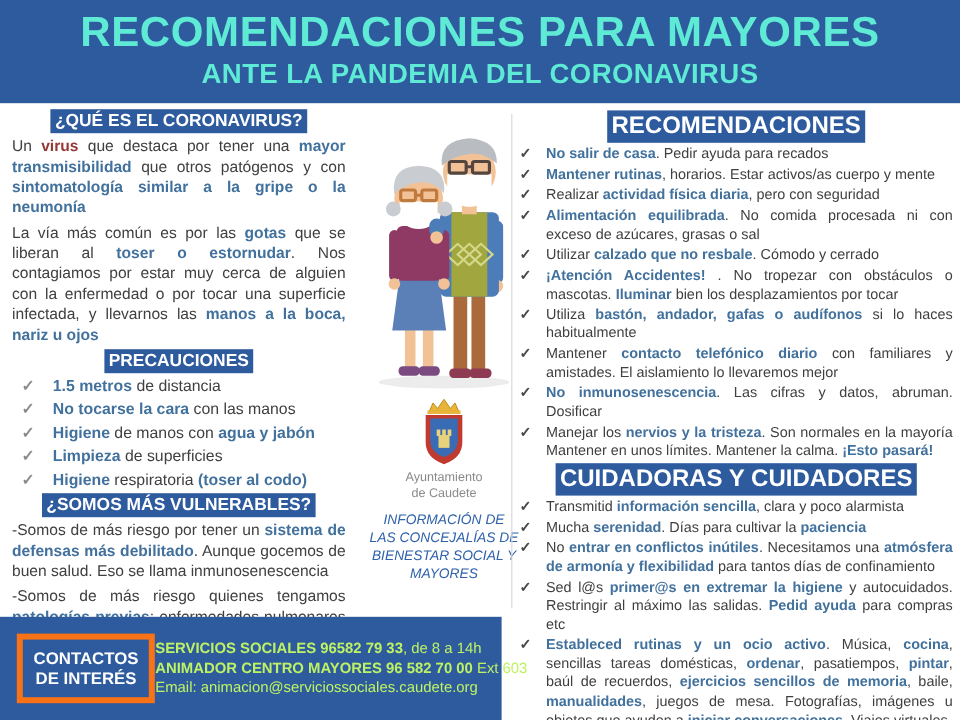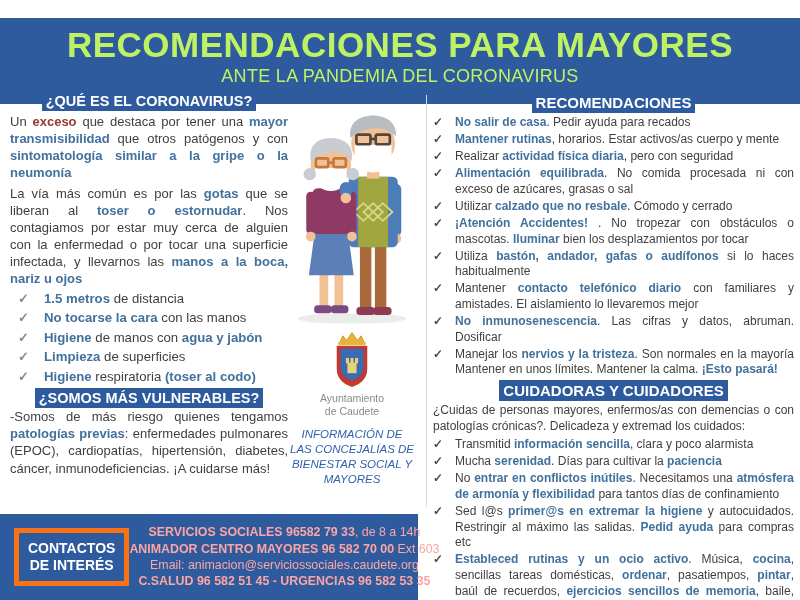--- a/index.html
+++ b/index.html
@@ -7,77 +7,78 @@
     --hl:#41719c;
     --red:#953735;
     --body:#3f3f3f;
   }
   *{margin:0;padding:0;box-sizing:border-box;}
   html,body{width:800px;height:600px;}
   body{font-family:"Liberation Sans",sans-serif;background:#ffffff;position:relative;overflow:hidden;}
   .poster{position:absolute;inset:0;background:#ffffff;}
 
   
-  .banner{position:absolute;left:0;top:18px;width:800px;height:86px;background:var(--blue);color:#bef264;text-align:center;}
+  .banner{position:absolute;left:0;top:0;width:800px;height:86px;background:var(--blue);color:#5eead4;text-align:center;}
   .banner .title{padding-top:7px;font-size:35px;font-weight:700;letter-spacing:.5px;white-space:nowrap;}
-  .banner .subtitle{font-size:18px;font-weight:400;margin-top:1px;white-space:nowrap;letter-spacing:.3px;}
+  .banner .subtitle{font-size:23px;font-weight:700;margin-top:1px;white-space:nowrap;letter-spacing:.3px;}
 
   
   .hl{color:var(--hl);font-weight:700;text-align:center;}
   .red{color:var(--red);font-weight:700;}
   .b{font-weight:700;}
   .sec-banner{display:table;margin:3px auto 0 auto;background:var(--blue);color:#fff;font-weight:700;font-size:14.5px;padding:2px 4px;white-space:nowrap;}
   .par{font-size:13px;line-height:1.32;color:var(--body);text-align:justify;margin:2px 0 3px 0;}
   .check-row{display:flex;align-items:flex-start;}
   .check{flex:0 0 16px;font-weight:700;line-height:inherit;}
   .check-text{flex:1;}
 
   
   .col-left{position:absolute;left:10px;top:88px;width:278px;}
   .left-list{margin:3px 0 2px 8px;}
   .left-list .check-row{margin:3px 0;font-size:13.2px;line-height:1.25;color:var(--body);}
   .left-list .check{color:#8a8a8a;margin-right:10px;}
 
-  .col-mid{position:absolute;left:286px;top:92px;width:132px;text-align:center;}
+  .col-mid{position:absolute;left:304px;top:92px;width:132px;text-align:center;}
   .mid-divider{position:absolute;left:426px;top:95px;width:1px;height:412px;background:#d9d9d9;}
   .council-caption{margin-top:2px;font-size:10.5px;color:#8a8a8a;line-height:1.25;}
   .info-text{margin:9px 4px 0 4px;font-size:11.5px;font-weight:400;font-style:italic;color:#2f62ab;line-height:1.3;}
 
   .col-right{position:absolute;left:433px;top:90px;width:361px;}
   .right-list{margin-top:2px;}
   .right-list .check-row{margin:1.5px 0;font-size:12px;line-height:1.3;color:var(--body);}
   .right-list .check{color:#4a4a4a;margin-right:6px;}
   .right-list .check-text{text-align:justify;}
   .col-right .par{font-size:12px;line-height:1.3;}
-  .col-right .sec-banner{font-size:15px;margin-top:2px;text-align:right;}
+  .col-right .sec-banner{font-size:20px;margin-top:2px;text-align:right;}
 
   
   .contact-bar{position:absolute;left:0;top:514px;width:418px;height:86px;background:var(--blue);display:flex;align-items:center;}
   .contact-box{margin-left:14px;border:5px solid #f97316;padding:7px 9px;color:#fff;font-weight:700;font-size:14px;text-align:center;line-height:1.2;flex:0 0 auto;}
-  .contact-lines{flex:1;text-align:center;color:#fca5a5;}
+  .contact-lines{flex:1;color:#bef264;}
   .contact-line{font-size:12.4px;line-height:16.4px;white-space:nowrap;}
 
   svg{display:block;margin:0 auto;}
 </style>
 </head>
 <body>
 
 <div class="poster">
 
   <header class="banner">
     <div class="title">RECOMENDACIONES PARA MAYORES</div>
     <div class="subtitle">ANTE LA PANDEMIA DEL CORONAVIRUS</div>
   </header>
 
   <section class="col-left">
     <div class="sec-banner">¿QUÉ ES EL CORONAVIRUS?</div>
-    <p class="par"><span>Un </span><span class="red">exceso</span><span> que destaca por tener una </span><span class="hl">mayor transmisibilidad</span><span> que otros patógenos y con </span><span class="hl">sintomatología similar a la gripe o la neumonía</span></p>
+    <p class="par"><span>Un </span><span class="red">virus</span><span> que destaca por tener una </span><span class="hl">mayor transmisibilidad</span><span> que otros patógenos y con </span><span class="hl">sintomatología similar a la gripe o la neumonía</span></p>
 
     <p class="par"><span>La vía más común es por las </span><span class="hl">gotas</span><span> que se liberan al </span><span class="hl">toser o estornudar</span><span>. Nos contagiamos por estar muy cerca de alguien con la enfermedad o por tocar una superficie infectada, y llevarnos las </span><span class="hl">manos a la boca, nariz u ojos</span></p>
 
+    <div class="sec-banner">PRECAUCIONES</div>
     <div class="left-list">
         <div class="check-row">
           <span class="check">✓</span>
           <span class="check-text"><span class="hl">1.5 metros</span><span> de distancia</span></span>
         </div>
         <div class="check-row">
           <span class="check">✓</span>
           <span class="check-text"><span class="hl">No tocarse la cara</span><span> con las manos</span></span>
         </div>
         <div class="check-row">
@@ -88,20 +89,21 @@
           <span class="check">✓</span>
           <span class="check-text"><span class="hl">Limpieza</span><span> de superficies</span></span>
         </div>
         <div class="check-row">
           <span class="check">✓</span>
           <span class="check-text"><span class="hl">Higiene</span><span> respiratoria </span><span class="hl">(toser al codo)</span></span>
         </div>
       </div>
 
     <div class="sec-banner">¿SOMOS MÁS VULNERABLES?</div>
+    <p class="par"><span>-Somos de más riesgo por tener un </span><span class="hl">sistema de defensas más debilitado</span><span>. Aunque gocemos de buen salud. Eso se llama inmunosenescencia</span></p>
     <p class="par" style="margin-top:0;"><span>-Somos de más riesgo quienes tengamos </span><span class="hl">patologías previas</span><span>: enfermedades pulmonares (EPOC), cardiopatías, hipertensión, diabetes, cáncer, inmunodeficiencias. ¡A cuidarse más!</span></p>
   </section>
 
   <section class="col-mid">
     <span>
       <svg viewBox="0 0 150 260" width="132" height="240" aria-hidden="true">
         <ellipse cx="75" cy="251" rx="62" ry="6" fill="#ececec"></ellipse>
 
         <g>
           <rect x="84" y="162" width="13" height="78" fill="#aa6a3c"></rect>
@@ -216,21 +218,20 @@
           <span class="check">✓</span>
           <span class="check-text"><span class="hl">No inmunosenescencia</span><span>. Las cifras y datos, abruman. Dosificar</span></span>
         </div>
         <div class="check-row">
           <span class="check">✓</span>
           <span class="check-text"><span>Manejar los </span><span class="hl">nervios y la tristeza</span><span>. Son normales en la mayoría Mantener en unos límites. Mantener la calma. </span><span class="hl">¡Esto pasará!</span></span>
         </div>
       </div>
 
     <div class="sec-banner">CUIDADORAS Y CUIDADORES</div>
-    <p class="par"><span>¿Cuidas de personas mayores, enfermos/as con demencias o con patologías crónicas?. Delicadeza y extremad los cuidados:</span></p>
     <div class="right-list">
         <div class="check-row">
           <span class="check">✓</span>
           <span class="check-text"><span>Transmitid  </span><span class="hl">información sencilla</span><span>, clara y poco alarmista</span></span>
         </div>
         <div class="check-row">
           <span class="check">✓</span>
           <span class="check-text"><span>Mucha </span><span class="hl">serenidad</span><span>. Días para cultivar la </span><span class="hl">paciencia</span></span>
         </div>
         <div class="check-row">
@@ -250,17 +251,16 @@
 
   <footer class="contact-bar">
     <div class="contact-box">
       <div>CONTACTOS</div>
       <div>DE INTERÉS</div>
     </div>
     <div class="contact-lines">
         <div class="contact-line"><span class="b">SERVICIOS SOCIALES  96582 79 33</span><span>, de 8 a 14h</span></div>
         <div class="contact-line"><span class="b">ANIMADOR CENTRO MAYORES 96 582 70 00</span><span>  Ext 603</span></div>
         <div class="contact-line"><span>Email: animacion@serviciossociales.caudete.org</span></div>
-        <div class="contact-line"><span class="b">C.SALUD 96 582 51 45 - URGENCIAS 96 582 53 35</span></div>
       </div>
   </footer>
 
 </div>
 
 </body></html>

